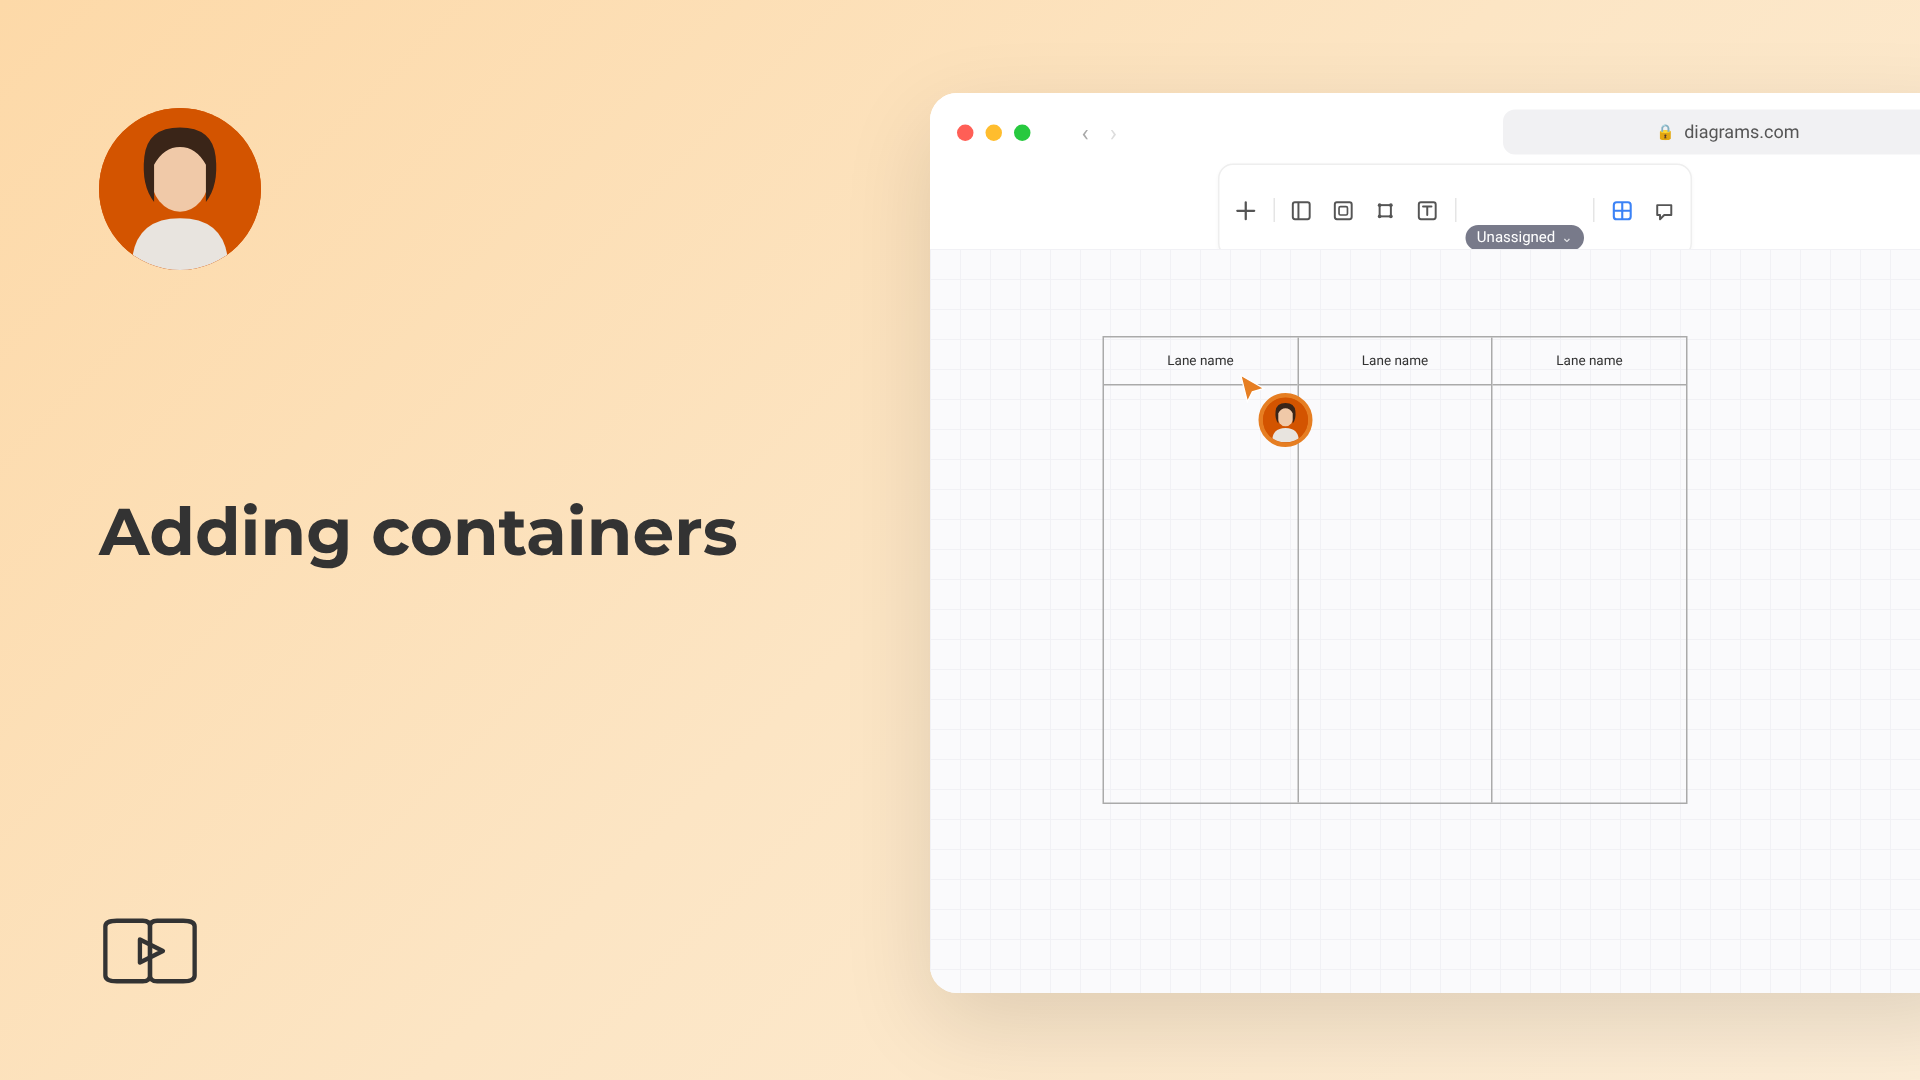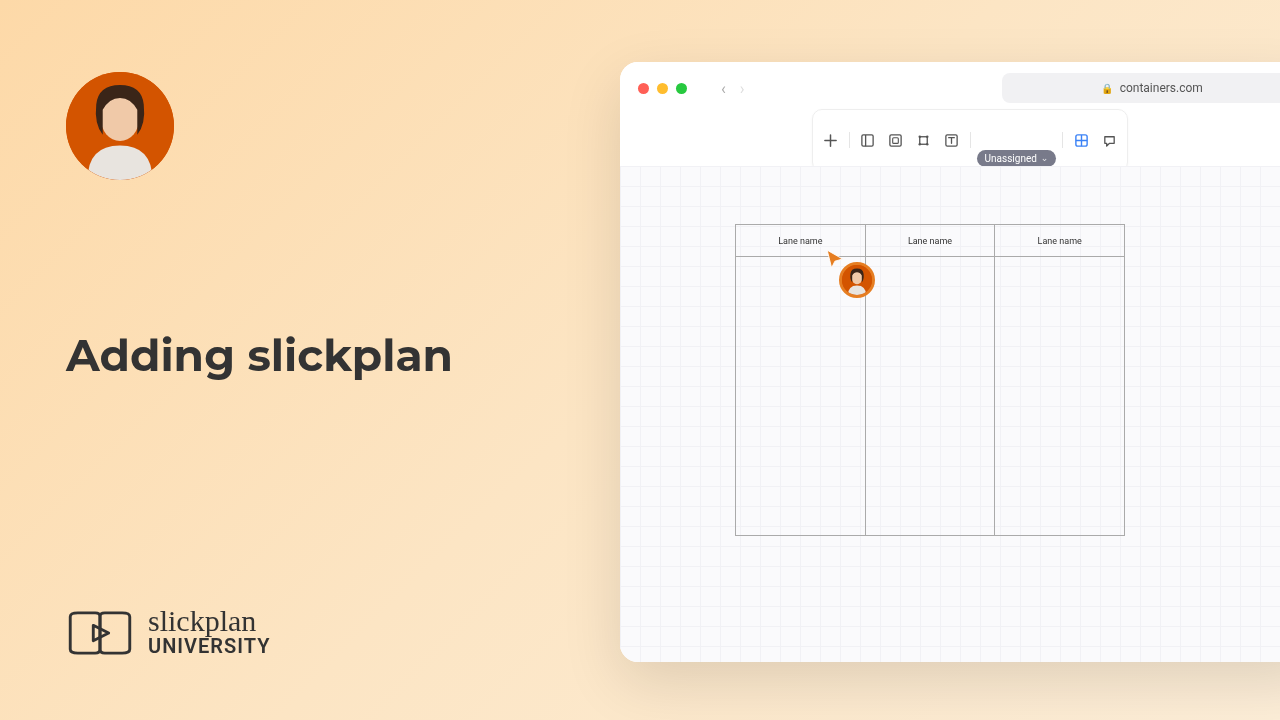--- a/index.html
+++ b/index.html
@@ -207,49 +207,45 @@
 <div class="presenter-avatar">
   <svg viewBox="0 0 100 100">
     <rect width="100" height="100" fill="#d35400"></rect>
     <ellipse cx="50" cy="42" rx="18" ry="22" fill="#f0c9a8"></ellipse>
     <path d="M 28 30 Q 30 12 50 12 Q 70 12 72 30 Q 74 48 66 58 L 66 35 Q 60 24 50 24 Q 40 24 34 35 L 34 58 Q 26 48 28 30 Z" fill="#3a2518"></path>
     <path d="M 20 100 Q 20 68 50 68 Q 80 68 80 100 Z" fill="#e8e4df"></path>
   </svg>
 </div>
 
 <div class="title">
-  <div>Adding slickplan</div>
+  <div>Adding containers</div>
 </div>
 
 <div class="brand-logo">
   <svg class="brand-icon" viewBox="0 0 70 50">
     <path d="M 4 8 Q 4 4 12 4 L 30 4 Q 35 4 35 8 L 35 42 Q 35 46 30 46 L 12 46 Q 4 46 4 42 Z" fill="none" stroke="#333" stroke-width="3"></path>
     <path d="M 66 8 Q 66 4 58 4 L 40 4 Q 35 4 35 8 L 35 42 Q 35 46 40 46 L 58 46 Q 66 46 66 42 Z" fill="none" stroke="#333" stroke-width="3"></path>
     <path d="M 28 17 L 44 25 L 28 33 Z" fill="none" stroke="#333" stroke-width="3" stroke-linejoin="round"></path>
   </svg>
-  <div class="brand-text">
-    <span class="brand-script">slickplan</span>
-    <span class="brand-uni">UNIVERSITY</span>
-  </div>
 </div>
 
 <div class="browser">
   <div class="browser-chrome">
     <div class="traffic-lights">
       <div class="tl red"></div>
       <div class="tl yellow"></div>
       <div class="tl green"></div>
     </div>
     <div class="nav-arrows">
       <span class="nav-arrow">‹</span>
       <span class="nav-arrow" style="opacity:0.4">›</span>
     </div>
     <div class="url-bar">
       <span class="lock-icon">🔒</span>
-      <span>containers.com</span>
+      <span>diagrams.com</span>
     </div>
   </div>
 
   <div class="app-toolbar">
     <div class="tool-group">
       <div class="tool-btn">
         <svg viewBox="0 0 16 16">
             <path d="M8 2v12M2 8h12" stroke="currentColor" stroke-width="1.6" stroke-linecap="round"></path>
           </svg>
       </div>

